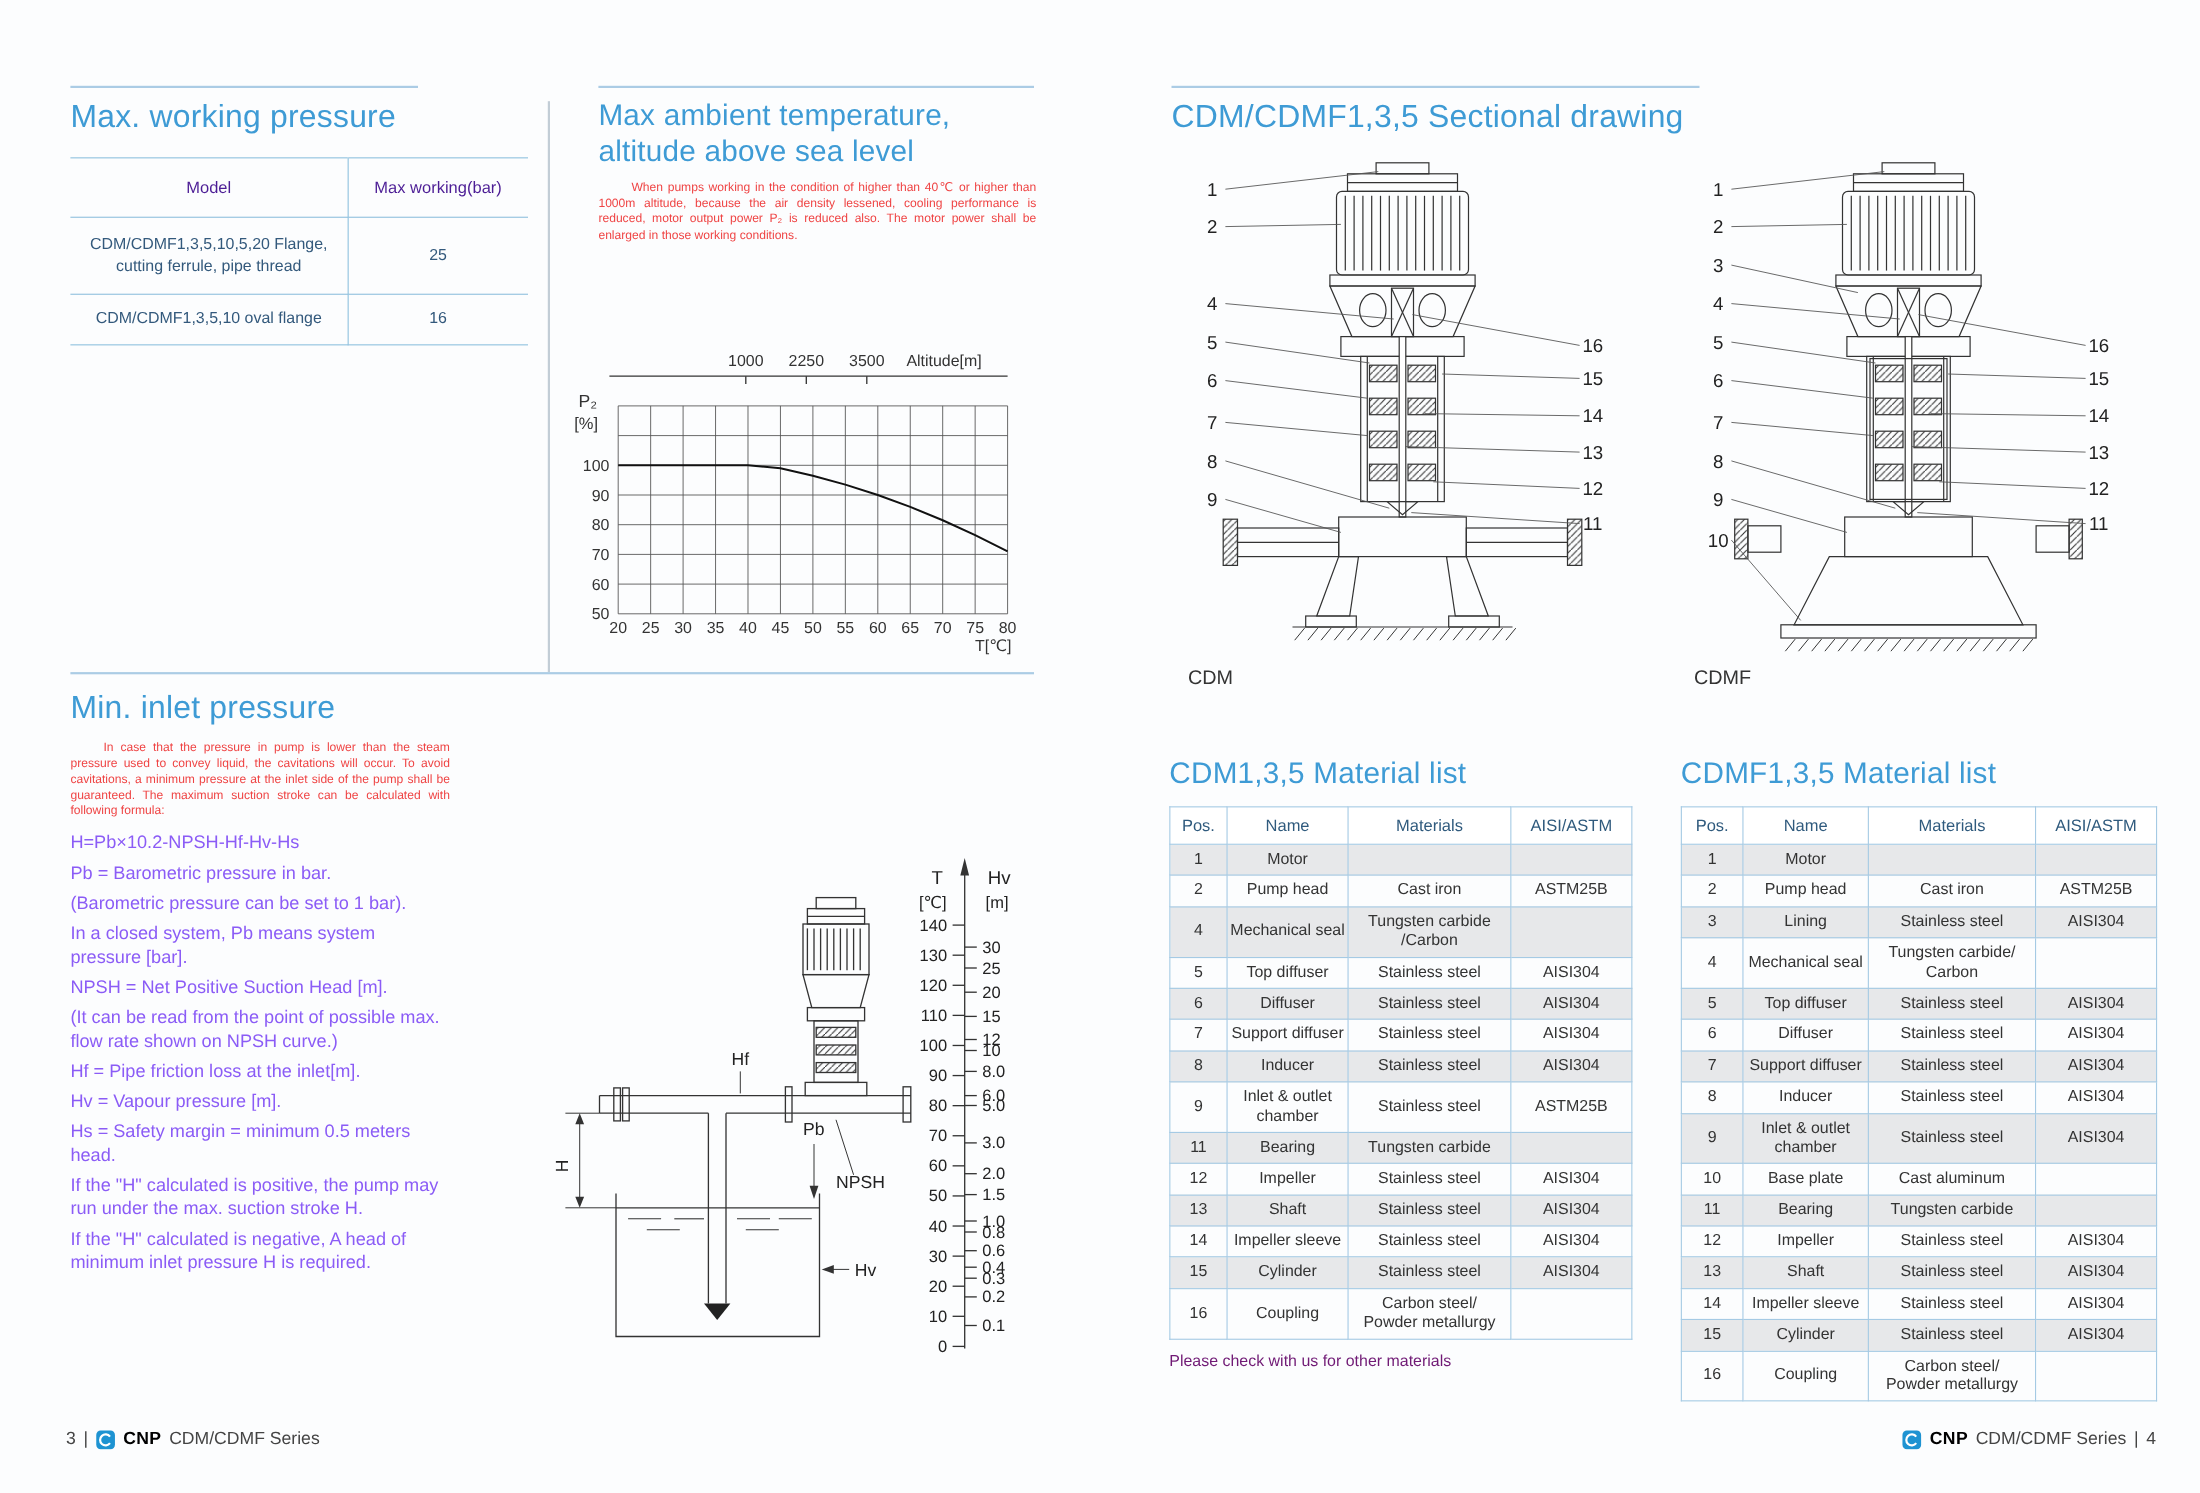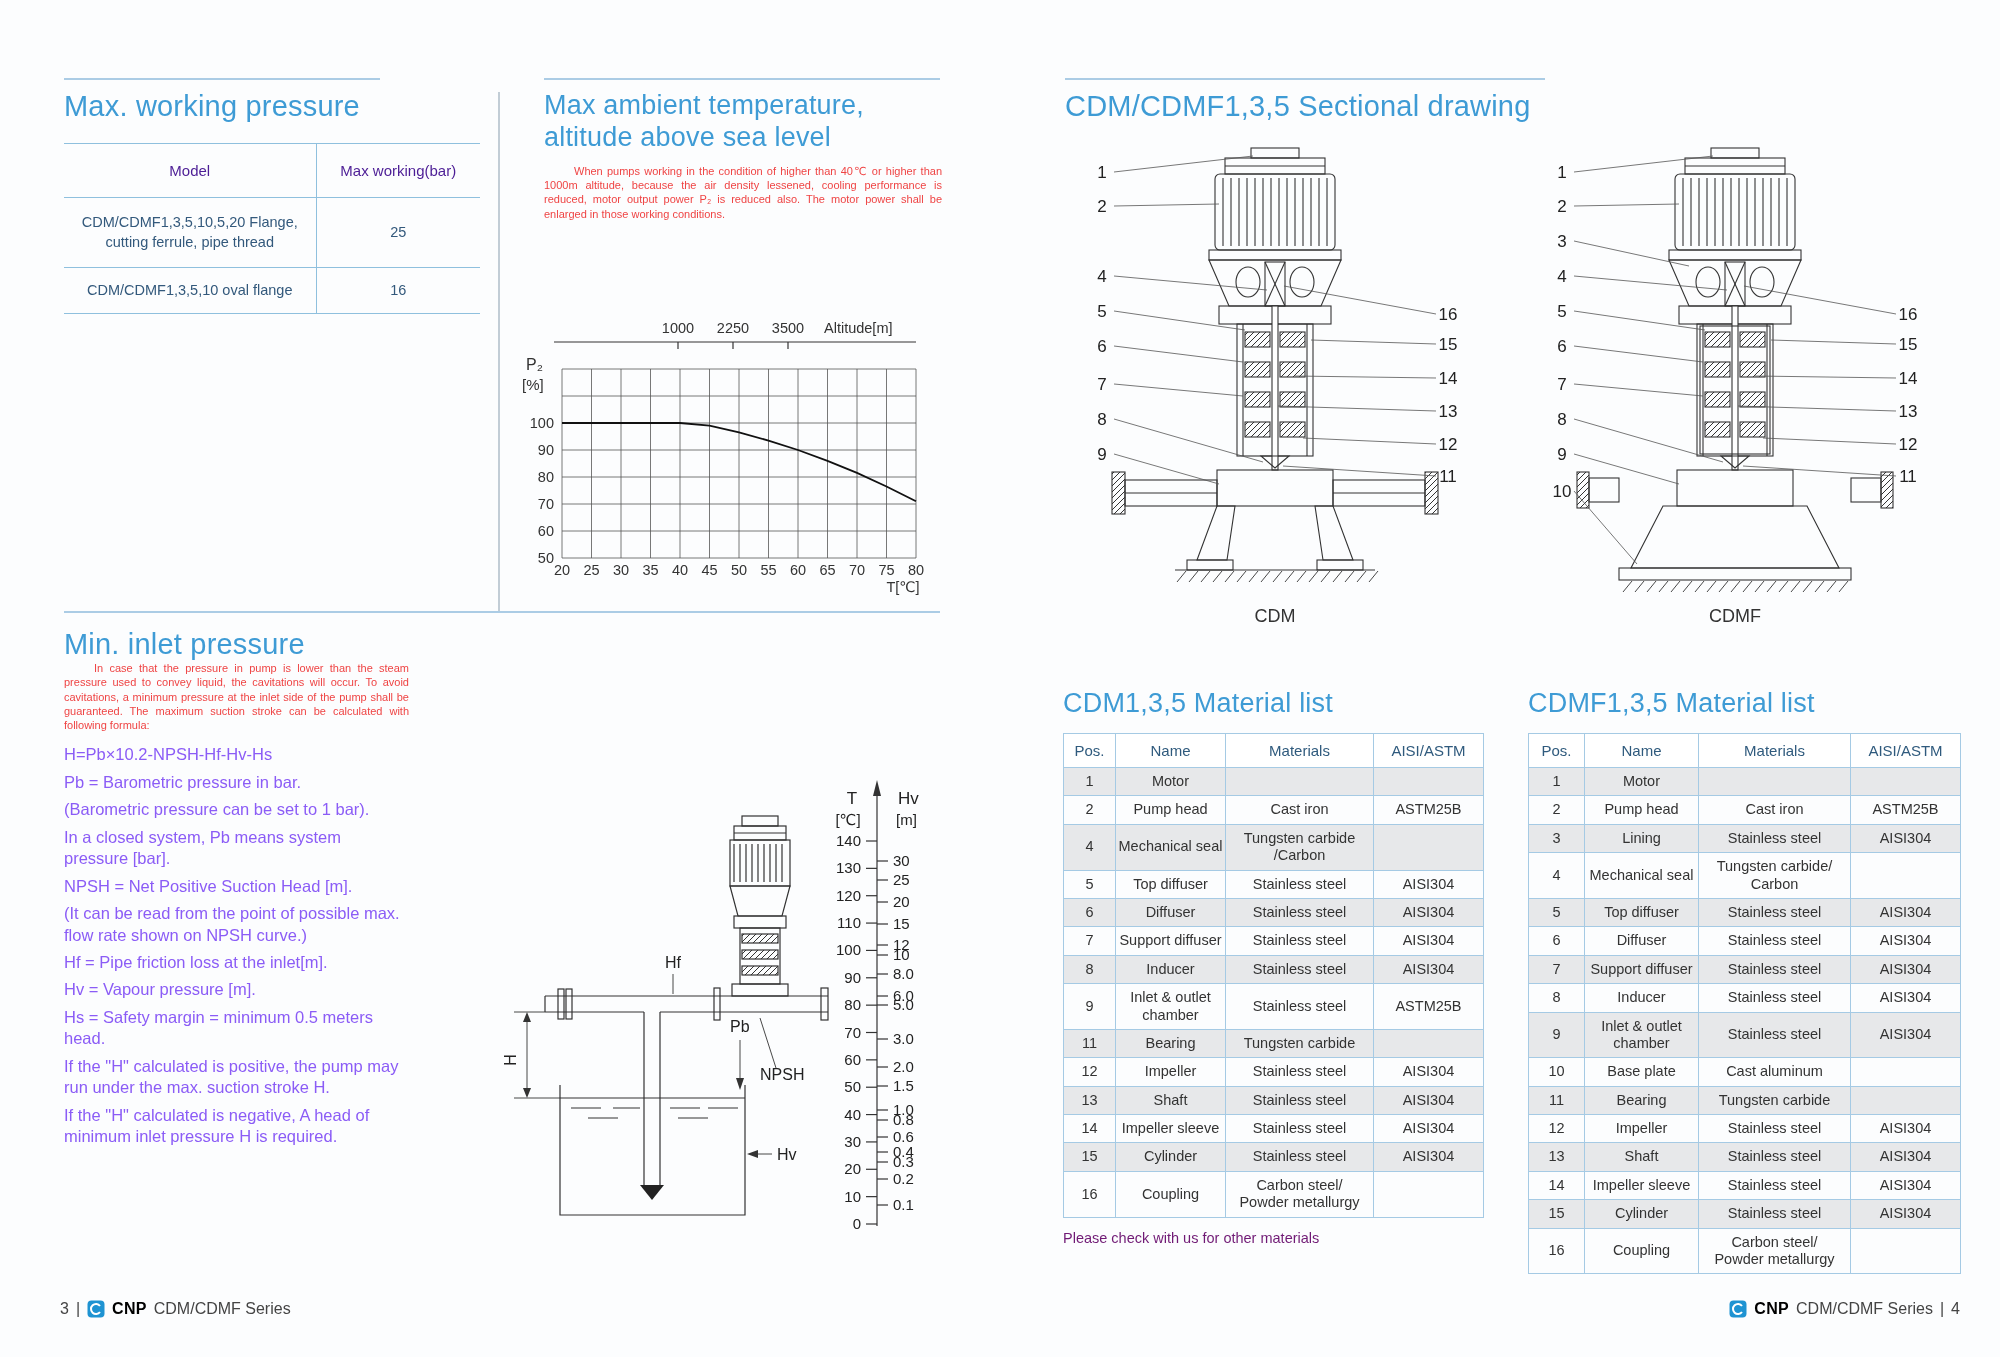--- a/index.html
+++ b/index.html
@@ -19,21 +19,21 @@
   #mwp-table td{font-size:14.5px;text-align:center;vertical-align:middle;white-space:pre-line;color:#33597c;border-bottom:1.5px solid #8fc0de;line-height:1.35}
   #mwp-table th:first-child,#mwp-table td:first-child{border-right:1.5px solid #8fc0de}
   #mwp-table tbody tr:first-child td{height:70px}
   #mwp-table tbody tr:last-child td{height:46px}
   
   .mat{table-layout:fixed;margin-top:14px}
   .mat th{font-size:15px;font-weight:400;color:#2f5a7d;border:1px solid #a5cae4;padding:8px 2px;background:#fff}
   .mat td{font-size:14.5px;text-align:center;border:1px solid #a5cae4;padding:5px 2px;white-space:pre-line;color:#333;line-height:1.2;vertical-align:middle}
   .mat tr.shade td{background:#e7e8ea}
   .mat-note{font-size:14.5px;color:#701a75;margin-top:12px}
-  .caption{position:absolute;font-size:18px;color:#333;text-align:center;width:390px}
+  .caption{position:absolute;font-size:18px;color:#333;text-align:left;width:390px}
   .vdiv{position:absolute;width:1.5px;background:#c2cdd6}
   .footer{position:absolute;top:1300px;font-size:16px;color:#444;display:flex;align-items:center;gap:7px}
   .brand{color:#000000;font-weight:700;letter-spacing:.3px}
   svg{display:block}
   text{font-family:"Liberation Sans","DejaVu Sans",sans-serif}
 </style>
 </head>
 <body>
 
 <svg width="0" height="0" style="position:absolute">
@@ -137,21 +137,21 @@
       <text x="18" y="58" fill="#333" font-size="16">P₂</text>
       <text x="14" y="78" fill="#333" font-size="15">[%]</text>
       <polyline points="54,111 172,111 201.5,113.69999999999999 231,120.44999999999999 260.5,128.55 290,138 319.5,148.8 349,160.95 378.5,174.45 408,189.3" fill="none" stroke="#111" stroke-width="1.8"></polyline>
     </g>
   </svg>
 
 <div class="blk rule" style="left:64px;top:611px;width:876px;margin:0"></div>
 
 <section class="blk" style="left:64px;top:628px;width:345px">
   <h2 class="sec">Min. inlet pressure</h2>
-  <p class="bodytext indent" style="margin-top:0;margin-bottom:12px">In case that the pressure in pump is lower than the steam pressure used to convey liquid, the cavitations will occur. To avoid cavitations, a minimum pressure at the inlet side of the pump shall be guaranteed. The maximum suction stroke can be calculated with following formula:</p>
+  <p class="bodytext indent" style="margin-top:12px;margin-bottom:12px">In case that the pressure in pump is lower than the steam pressure used to convey liquid, the cavitations will occur. To avoid cavitations, a minimum pressure at the inlet side of the pump shall be guaranteed. The maximum suction stroke can be calculated with following formula:</p>
   <div class="formula" id="formula-list">
       <p>H=Pb×10.2-NPSH-Hf-Hv-Hs</p>
       <p>Pb = Barometric pressure in bar.</p>
       <p>(Barometric pressure can be set to 1 bar).</p>
       <p>In a closed system, Pb means system pressure [bar].</p>
       <p>NPSH = Net Positive Suction Head [m].</p>
       <p>(It can be read from the point of possible max. flow rate shown on NPSH curve.)</p>
       <p>Hf = Pipe friction loss at the inlet[m].</p>
       <p>Hv = Vapour pressure [m].</p>
       <p>Hs = Safety margin = minimum 0.5 meters head.</p>

